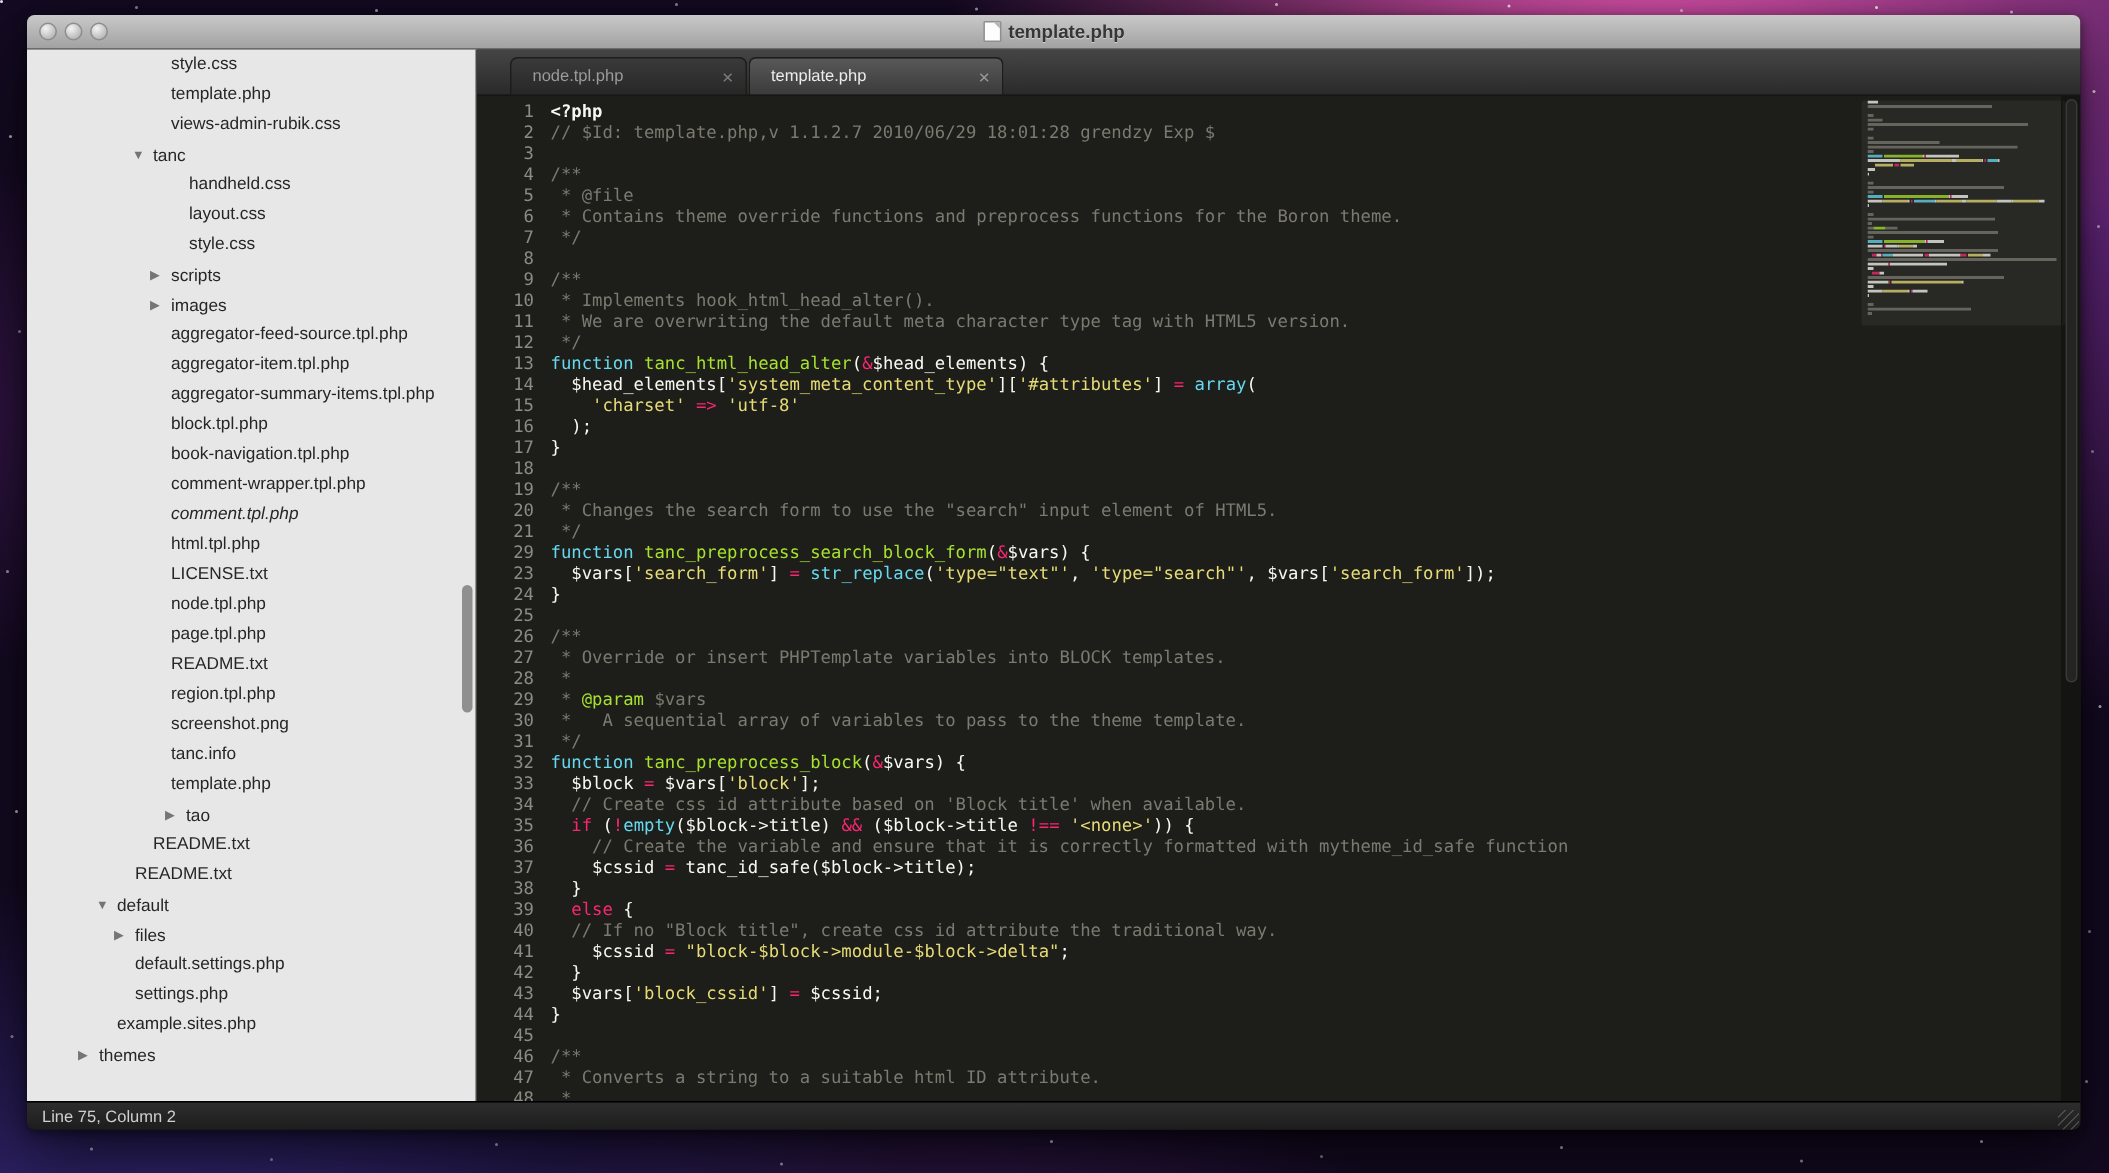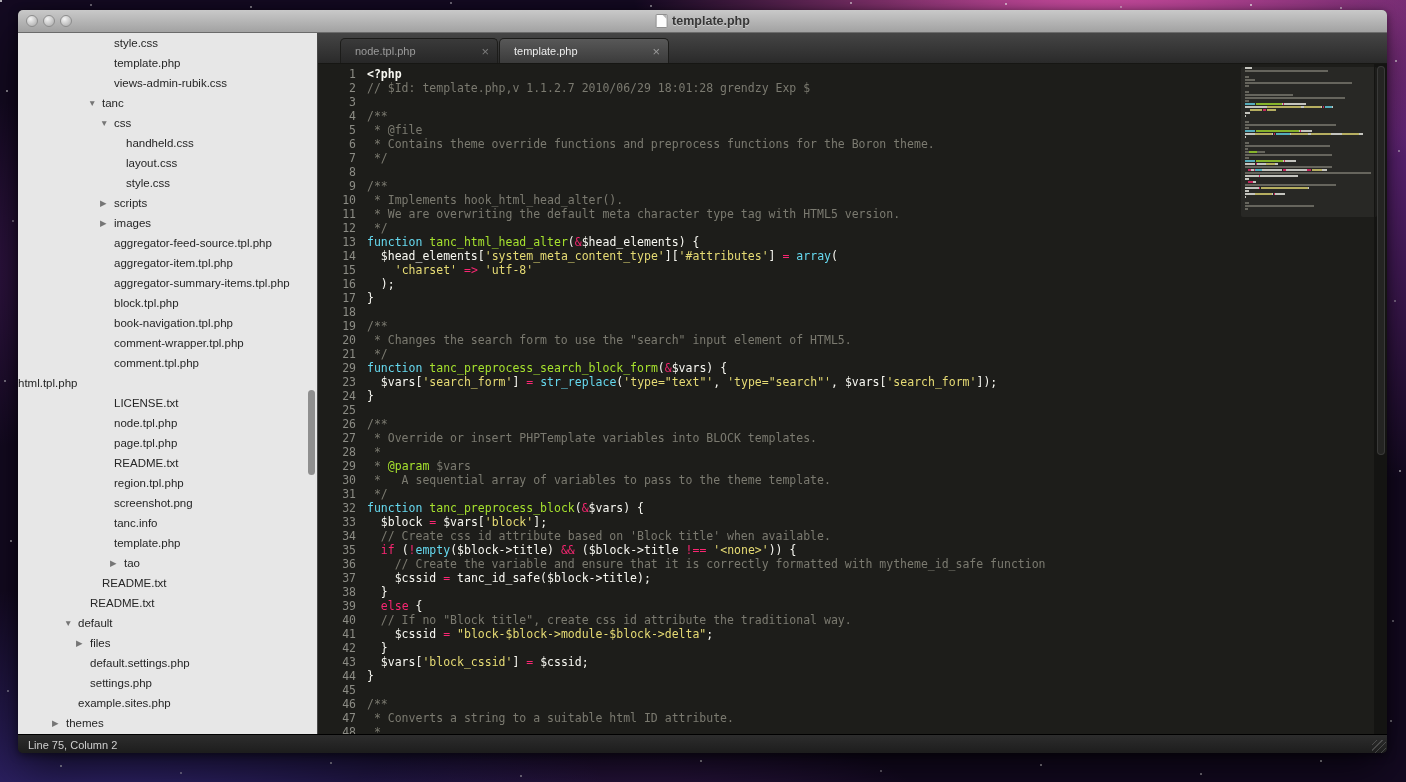--- a/index.html
+++ b/index.html
@@ -142,34 +142,33 @@
     </div>
   </div>
 
   <div class="main">
     <div class="sidebar">
       <div>
           <div class="tree-row" style="padding-left: 96px;"><span class="tree-label">style.css</span></div>
           <div class="tree-row" style="padding-left: 96px;"><span class="tree-label">template.php</span></div>
           <div class="tree-row" style="padding-left: 96px;"><span class="tree-label">views-admin-rubik.css</span></div>
           <div class="tree-row" style="padding-left: 70px;"><span class="tri">▼</span><span class="tree-label">tanc</span></div>
-          <div class="tree-row" style="padding-left: 82px;"><span class="tri">▼</span><span class="tree-label">css</span></div>
           <div class="tree-row" style="padding-left: 108px;"><span class="tree-label">handheld.css</span></div>
           <div class="tree-row" style="padding-left: 108px;"><span class="tree-label">layout.css</span></div>
           <div class="tree-row" style="padding-left: 108px;"><span class="tree-label">style.css</span></div>
           <div class="tree-row" style="padding-left: 82px;"><span class="tri">▶</span><span class="tree-label">scripts</span></div>
           <div class="tree-row" style="padding-left: 82px;"><span class="tri">▶</span><span class="tree-label">images</span></div>
           <div class="tree-row" style="padding-left: 96px;"><span class="tree-label">aggregator-feed-source.tpl.php</span></div>
           <div class="tree-row" style="padding-left: 96px;"><span class="tree-label">aggregator-item.tpl.php</span></div>
           <div class="tree-row" style="padding-left: 96px;"><span class="tree-label">aggregator-summary-items.tpl.php</span></div>
           <div class="tree-row" style="padding-left: 96px;"><span class="tree-label">block.tpl.php</span></div>
           <div class="tree-row" style="padding-left: 96px;"><span class="tree-label">book-navigation.tpl.php</span></div>
           <div class="tree-row" style="padding-left: 96px;"><span class="tree-label">comment-wrapper.tpl.php</span></div>
-          <div class="tree-row" style="padding-left: 96px;"><span class="tree-label">comment.tpl.php</span></div>
-          <div class="tree-row" style=""><span class="tree-label">html.tpl.php</span></div>
+          <div class="tree-row" style="padding-left: 96px; font-style: italic;"><span class="tree-label">comment.tpl.php</span></div>
+          <div class="tree-row" style="padding-left: 96px;"><span class="tree-label">html.tpl.php</span></div>
           <div class="tree-row" style="padding-left: 96px;"><span class="tree-label">LICENSE.txt</span></div>
           <div class="tree-row" style="padding-left: 96px;"><span class="tree-label">node.tpl.php</span></div>
           <div class="tree-row" style="padding-left: 96px;"><span class="tree-label">page.tpl.php</span></div>
           <div class="tree-row" style="padding-left: 96px;"><span class="tree-label">README.txt</span></div>
           <div class="tree-row" style="padding-left: 96px;"><span class="tree-label">region.tpl.php</span></div>
           <div class="tree-row" style="padding-left: 96px;"><span class="tree-label">screenshot.png</span></div>
           <div class="tree-row" style="padding-left: 96px;"><span class="tree-label">tanc.info</span></div>
           <div class="tree-row" style="padding-left: 96px;"><span class="tree-label">template.php</span></div>
           <div class="tree-row" style="padding-left: 92px;"><span class="tri">▶</span><span class="tree-label">tao</span></div>
           <div class="tree-row" style="padding-left: 84px;"><span class="tree-label">README.txt</span></div>

